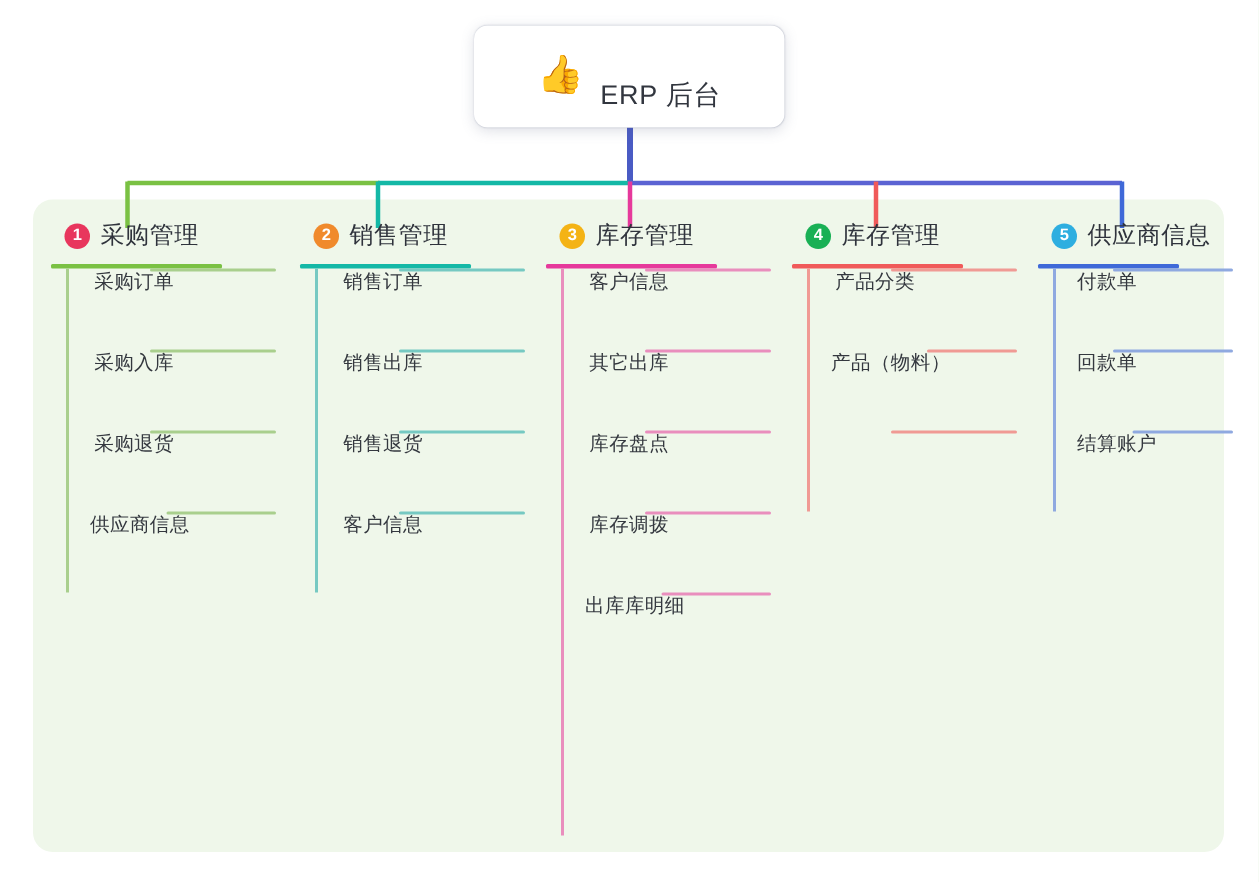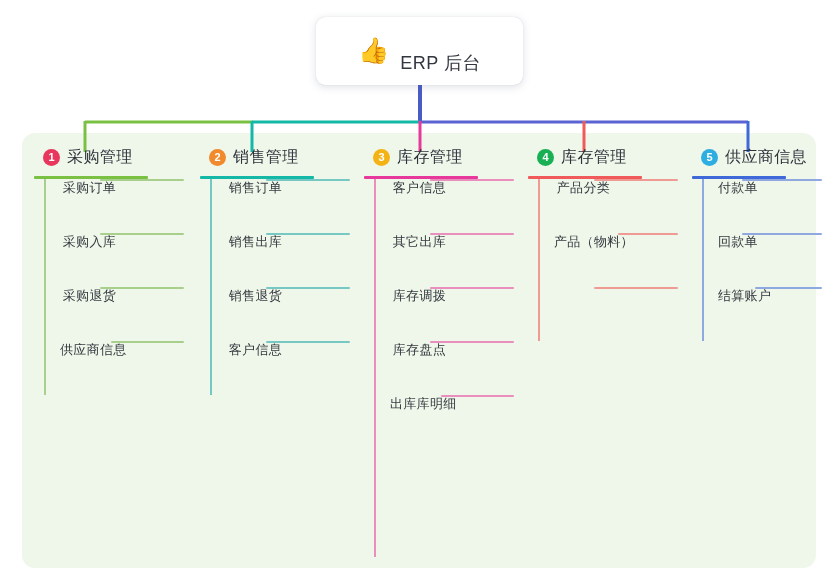--- a/index.html
+++ b/index.html
@@ -242,25 +242,25 @@
           <div class="spine" style="background: rgb(233, 142, 189); height: 378px;"></div>
           <div class="leaf">
             <span class="leaf-label">客户信息</span>
             <div class="leaf-rule" style="background: rgb(233, 142, 189);"></div>
           </div>
           <div class="leaf">
             <span class="leaf-label">其它出库</span>
             <div class="leaf-rule" style="background: rgb(233, 142, 189);"></div>
           </div>
           <div class="leaf">
+            <span class="leaf-label">库存盘点</span>
+            <div class="leaf-rule" style="background: rgb(233, 142, 189);"></div>
+          </div>
+          <div class="leaf">
             <span class="leaf-label">库存调拨</span>
-            <div class="leaf-rule" style="background: rgb(233, 142, 189);"></div>
-          </div>
-          <div class="leaf">
-            <span class="leaf-label">库存盘点</span>
             <div class="leaf-rule" style="background: rgb(233, 142, 189);"></div>
           </div>
           <div class="leaf">
             <span class="leaf-label">出库库明细</span>
             <div class="leaf-rule" style="background: rgb(233, 142, 189);"></div>
           </div>
         </div>
       </div>
       <div class="column" style="left: 528px; width: 150px;">
         <div class="col-head">

